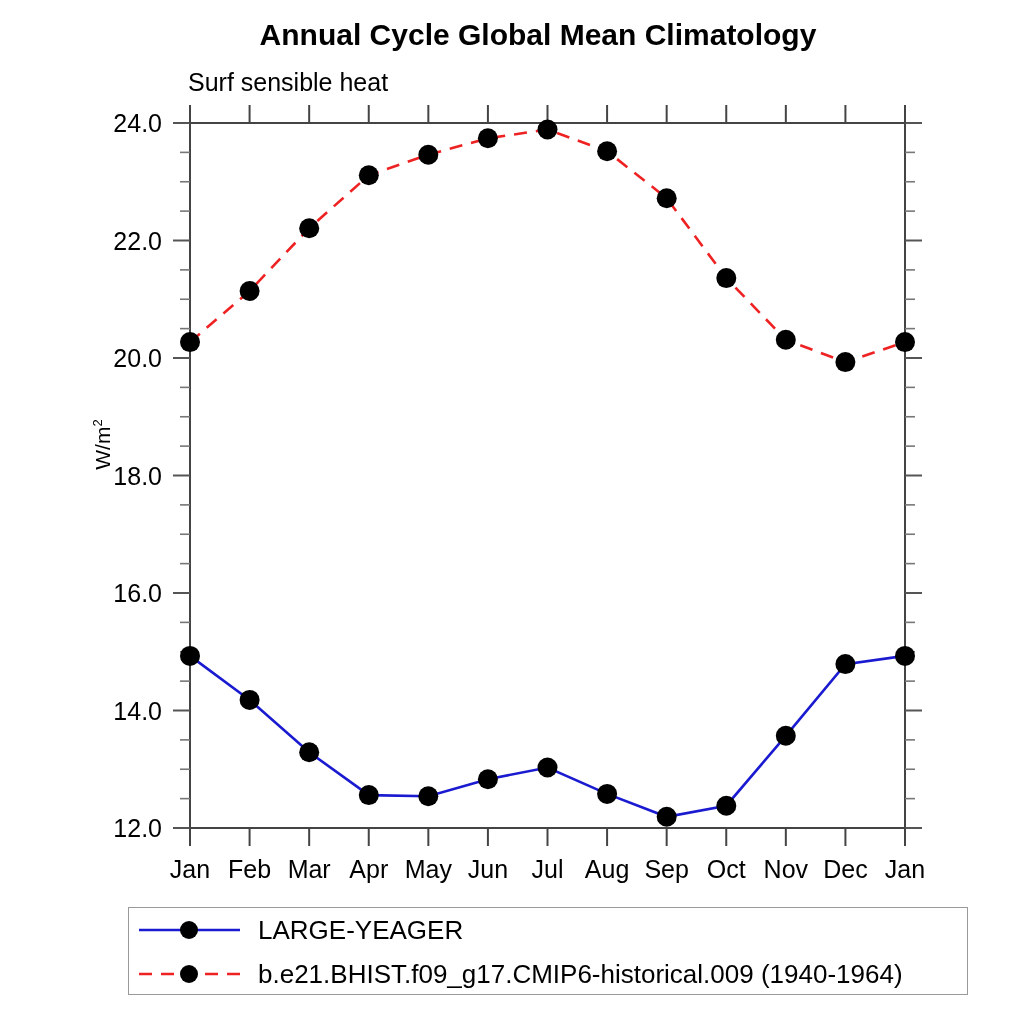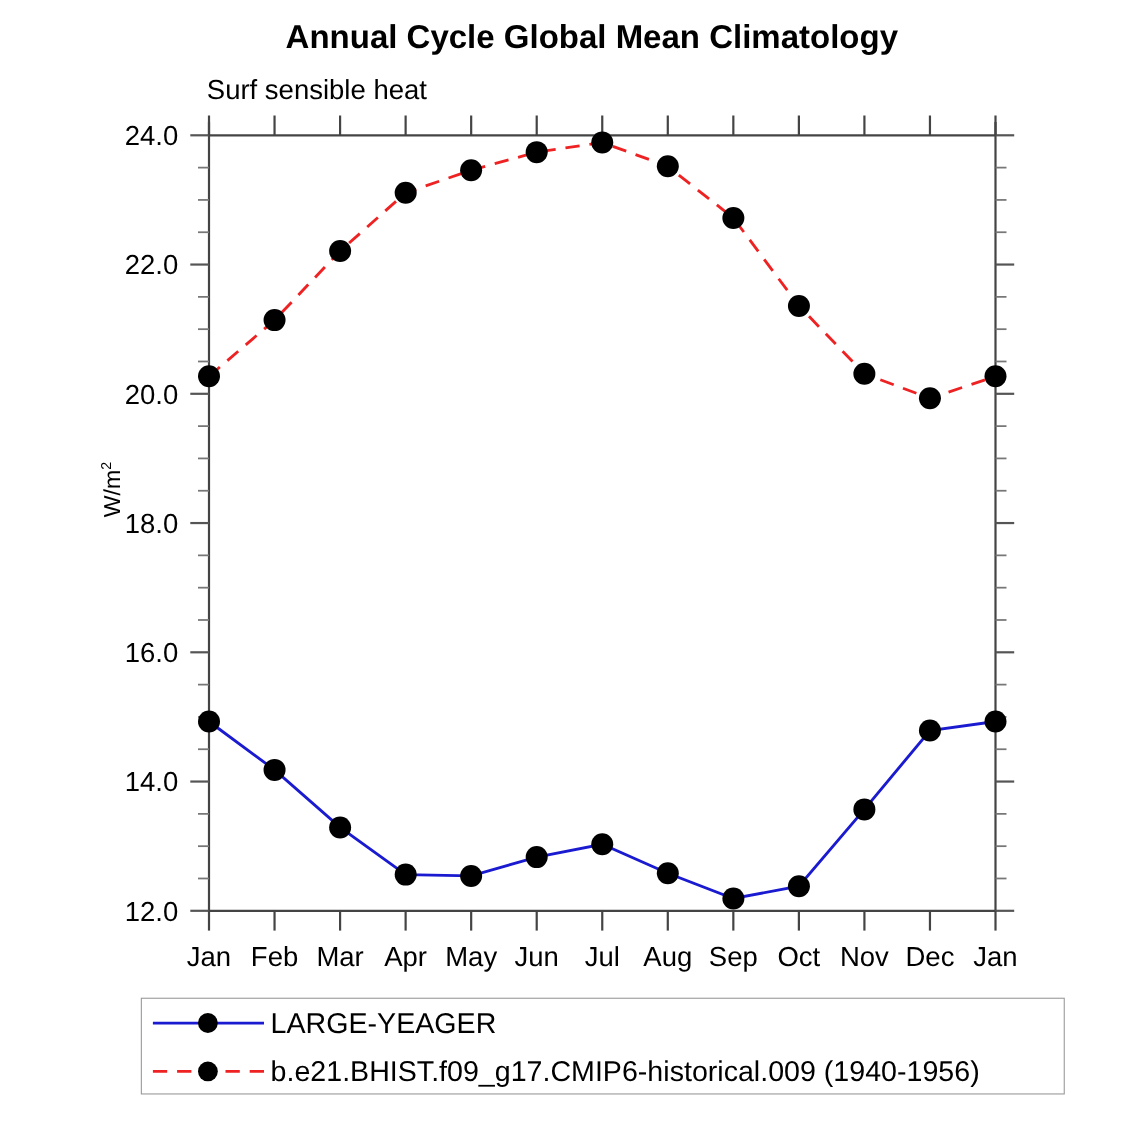--- a/index.html
+++ b/index.html
@@ -84,21 +84,21 @@
   .legend-sample {
     width: 105px;
     height: 44px;
     position: relative;
     margin-left: 8px;
     flex: 0 0 auto;
   }
   .legend-label {
     font-size: 26px;
     white-space: nowrap;
-    margin-left: 4px;
+    margin-left: 16px;
   }
 </style>
 </head>
 <body>
 
 <div id="root">
 
   <div class="chart-title">Annual Cycle Global Mean Climatology</div>
   <div class="chart-subtitle">Surf sensible heat</div>
 
@@ -253,17 +253,17 @@
       </div>
       <div class="legend-label">LARGE-YEAGER</div>
     </div>
     <div class="legend-row r1">
       <div class="legend-sample">
         <svg width="105" height="44">
           <line x1="2" y1="22" x2="103" y2="22" stroke="#ee2222" stroke-width="2.5" stroke-dasharray="13,9"></line>
           <circle cx="52" cy="22" r="9" fill="#000000"></circle>
         </svg>
       </div>
-      <div class="legend-label">b.e21.BHIST.f09_g17.CMIP6-historical.009 (1940-1956)</div>
+      <div class="legend-label">b.e21.BHIST.f09_g17.CMIP6-historical.009 (1940-1964)</div>
     </div>
   </div>
 
 </div>
 
 </body></html>

